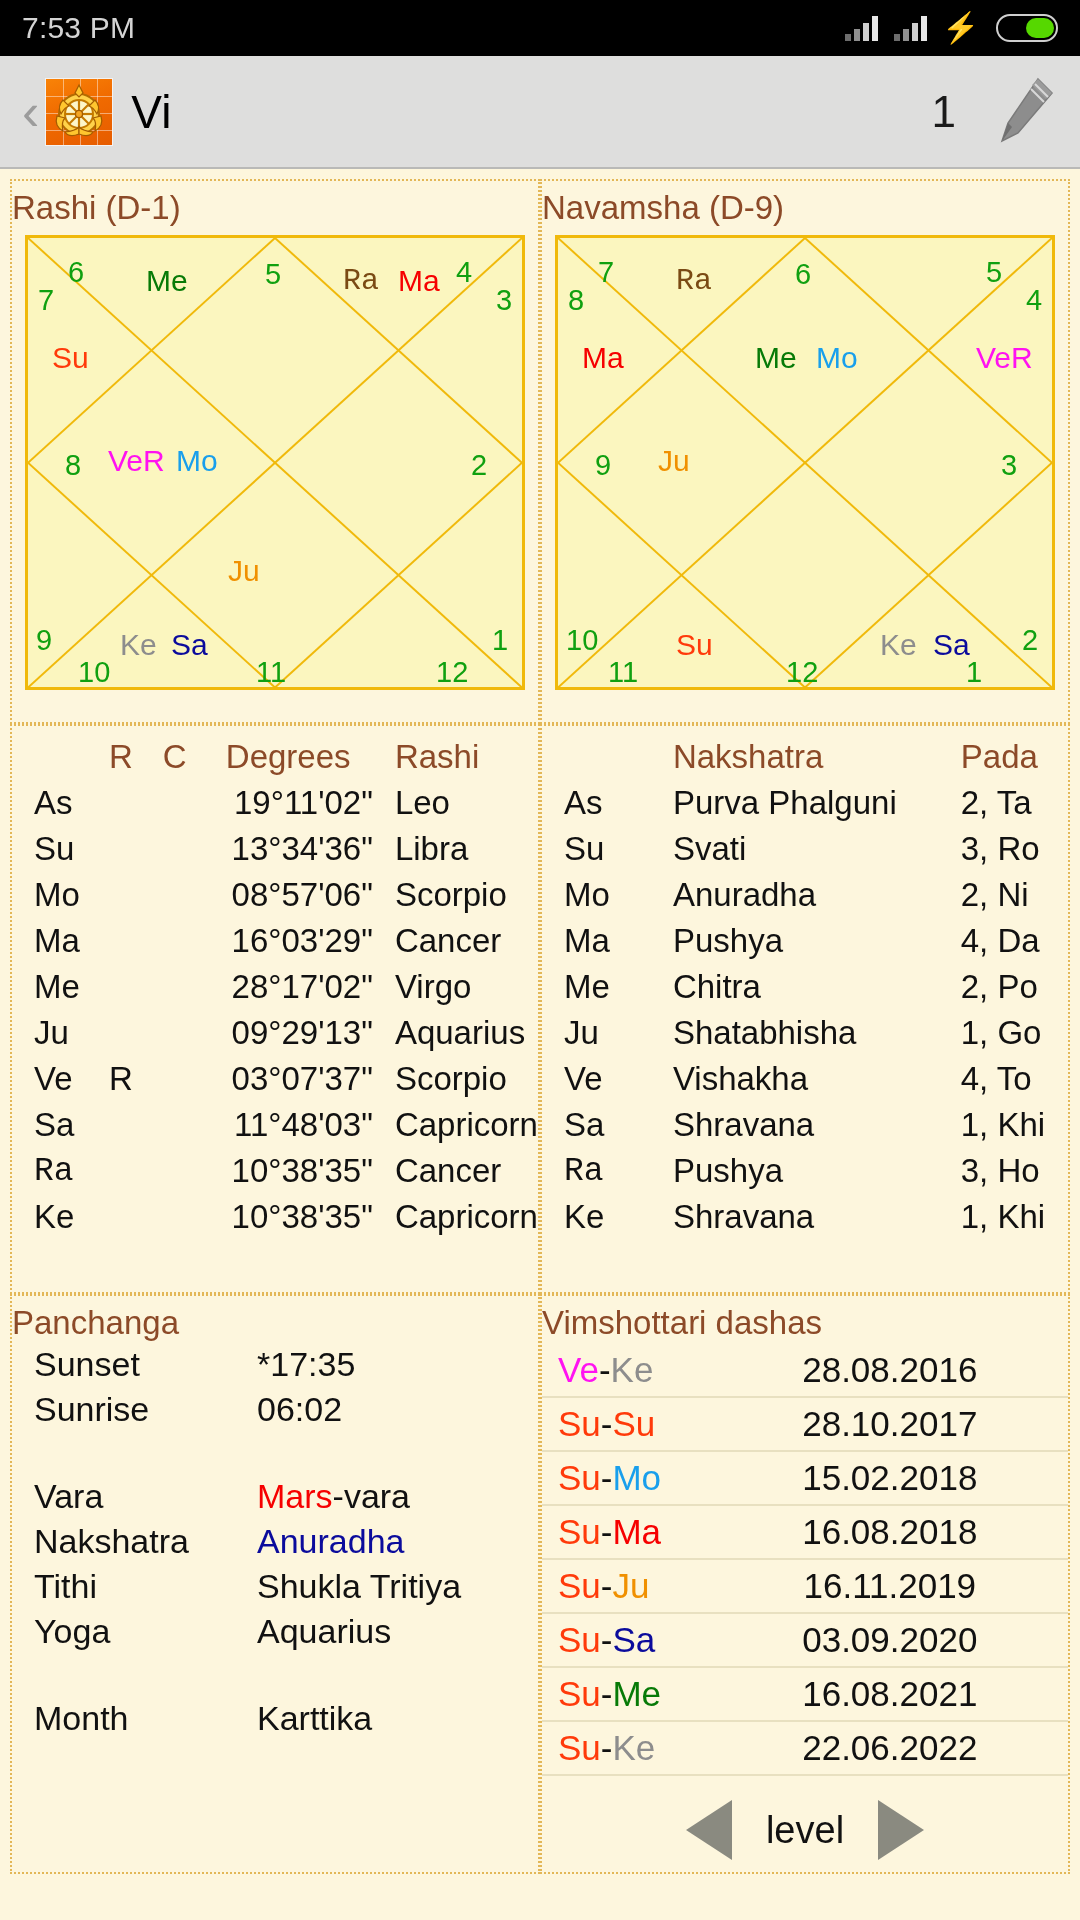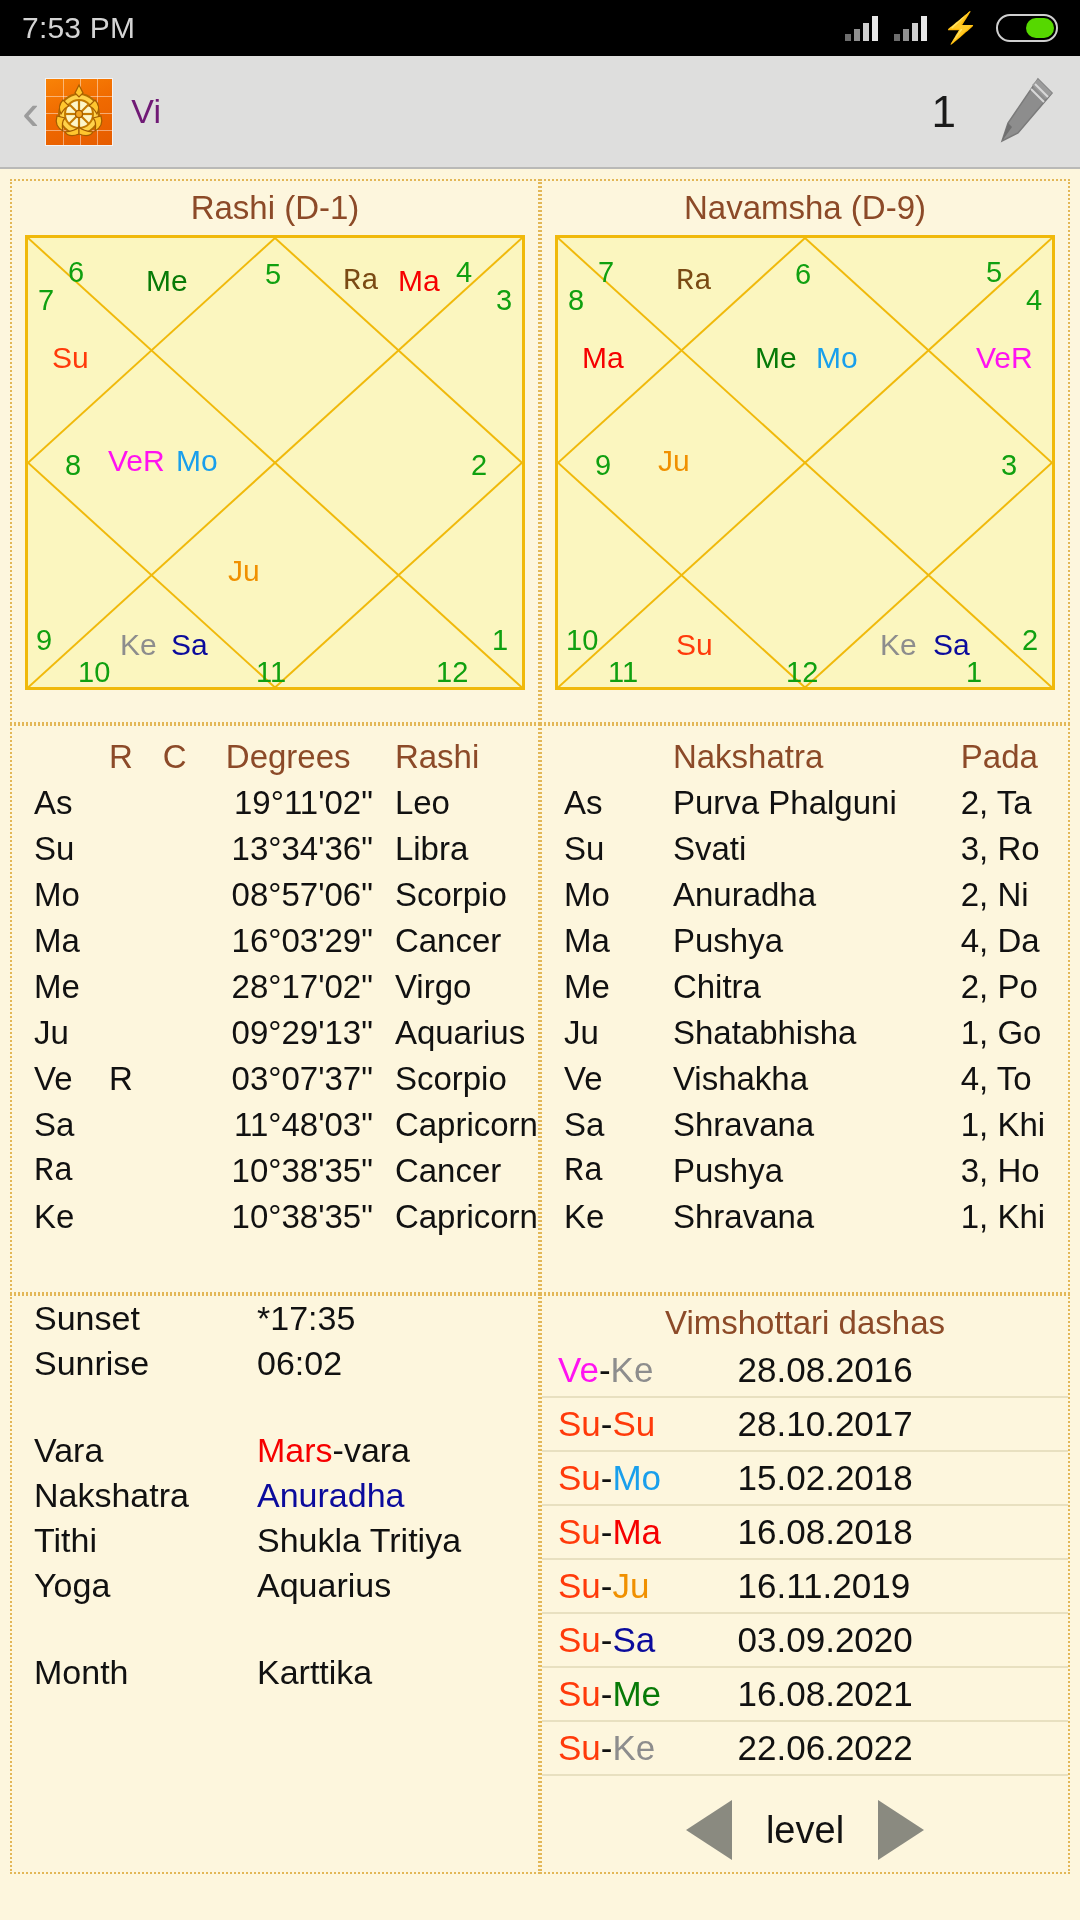--- a/index.html
+++ b/index.html
@@ -44,35 +44,35 @@
     width: 68px; height: 68px; margin-left: 4px; margin-right: 18px;
     background: linear-gradient(160deg,#f98307 0%,#f06a00 45%,#e65c00 100%);
     position: relative; border: 1px solid #f3f3f3; flex: none;
     display: flex; align-items: center; justify-content: center;
     overflow: hidden;
   }
   #app-icon .grid-h, #app-icon .grid-v { position: absolute; background: rgba(255,255,255,.45); }
   #app-icon .grid-h { left:0; right:0; height:1px; }
   #app-icon .grid-v { top:0; bottom:0; width:1px; }
   #app-icon svg { position: relative; z-index: 2; }
-  #app-title { font-size: 34px; color: #701a75; }
+  #app-title { font-size: 46px; color: #000000; }
   #header-spacer { flex: 1; }
   #header-count { font-size: 44px; color: #1a1a1a; margin-right: 36px; }
   #edit-pencil { width: 66px; height: 74px; flex: none; }
 
   
   #content { width: 1080px; height: 1751px; padding: 10px 10px 0 10px; }
   .row { display: flex; width: 100%; }
   .panel {
     border: 2px dotted #e3b757;
     background: #fdf6dd;
     position: relative;
   }
   .panel-title {
-    text-align: center; color: #8c4a28; font-size: 33px; padding-top: 8px;
+    color: #8c4a28; font-size: 33px; padding-top: 8px;
   }
 
   
   .chart-cell { width: 530px; height: 545px; }
   .chart-box {
     position: relative;
     width: 500px; height: 455px;
     margin: 8px auto 0 auto;
     background: #fbf6bf;
     border: 3px solid #f0b90b;
@@ -142,21 +142,21 @@
 
   
   .dash-cell { width: 530px; height: 580px; position: relative; overflow: hidden; }
   .dash-scroll { position: absolute; left: 0; right: 0; top: 48px; bottom: 0; overflow: hidden; }
   table.dash { width: 100%; border-collapse: collapse; }
   table.dash td {
     font-size: 35px; padding: 6px 0 6px 0; color: #111;
     border-bottom: 2px solid #e8e0c0;
   }
   table.dash td.dlbl { padding-left: 16px; }
-  table.dash td.ddate { text-align: left; padding-right: 26px; }
+  table.dash td.ddate { text-align: center; padding-right: 26px; }
 
   
   #level-nav {
     position: absolute; left: 0; right: 0; bottom: 8px;
     display: flex; align-items: center; justify-content: center; gap: 34px;
     background: #fdf6dd; padding: 10px 0 4px 0;
   }
   .tri { width: 0; height: 0; }
   .tri.left  { border-top: 30px solid transparent; border-bottom: 30px solid transparent; border-right: 46px solid #8a8a80; }
   .tri.right { border-top: 30px solid transparent; border-bottom: 30px solid transparent; border-left:  46px solid #8a8a80; }
@@ -459,20 +459,21 @@
               <td class="c-left">1, Khi</td>
             </tr>
           </tbody>
       </table>
     </div>
   </div>
 
   <div class="row">
 
     <div class="panel pan-cell">
+      <div class="panel-title">Panchanga</div>
       <table class="pan">
         <tbody id="pan-body">
             <tr>
               <td class="lbl">Sunset</td>
               <td>*17:35</td>
             </tr>
             <tr>
               <td class="lbl">Sunrise</td>
               <td>06:02</td>
             </tr>

